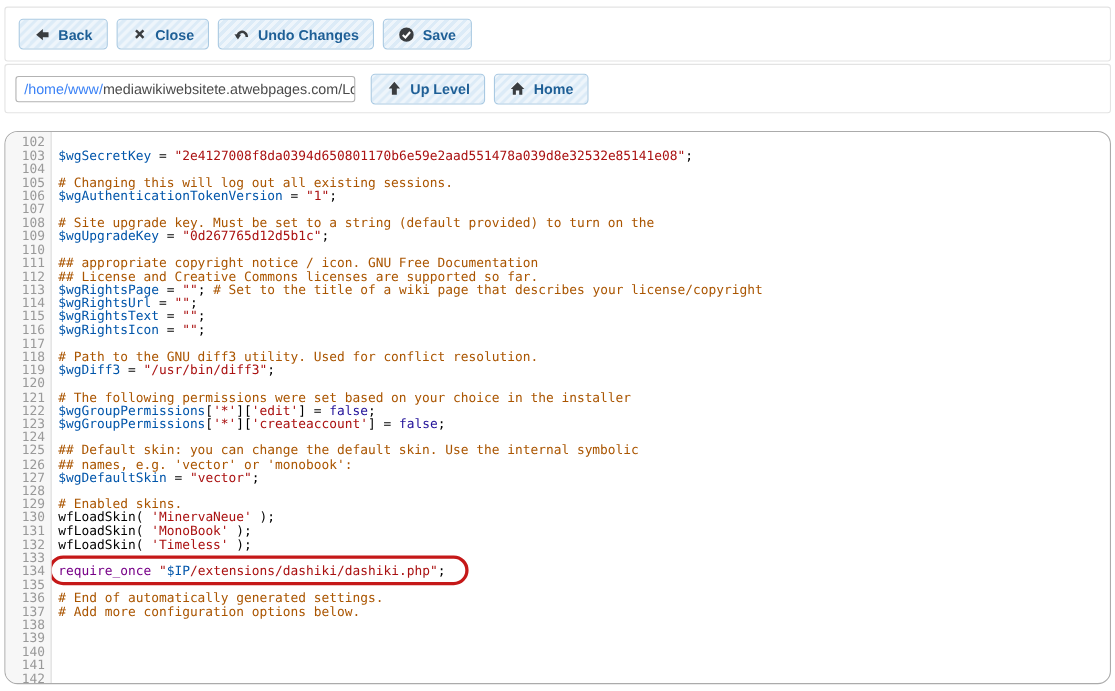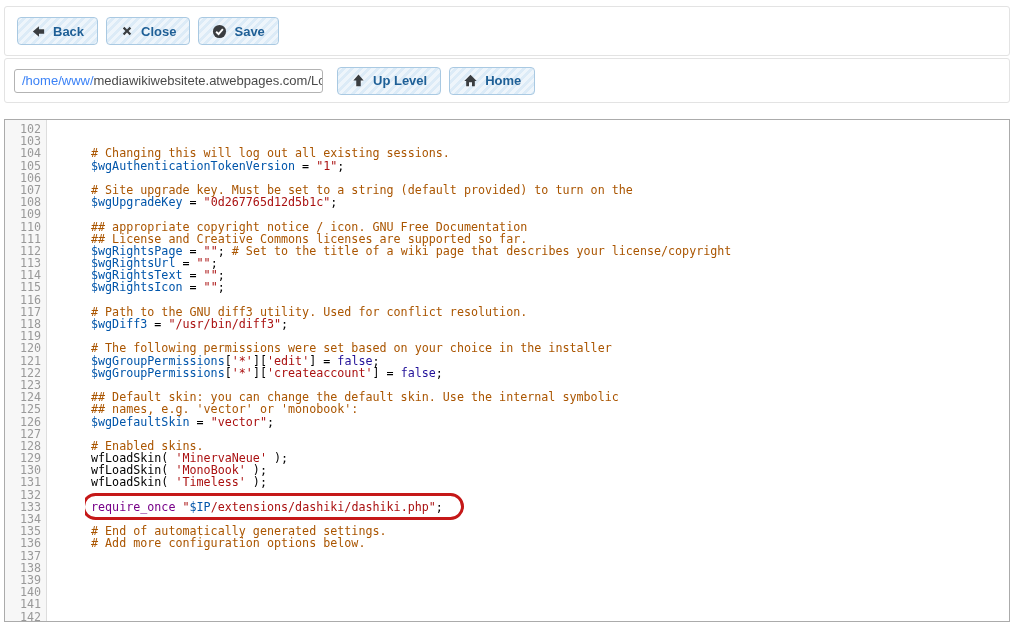--- a/index.html
+++ b/index.html
@@ -20,23 +20,23 @@
   }
   .btn svg { display:block; }
   .ic { display:inline-flex; }
   .pathfield {
     width:309px; height:24px; border:1px solid #b3b3b3; border-radius:3px; background:#fff;
     padding:0 7px; font-size:13px; line-height:22px; color:#4a4a4a;
     white-space:nowrap; overflow:hidden; margin-right:6px;
   }
   .pathfield .dim { color:#3b82f6; }
   #editor-panel {
-    margin:16px 4px 16px 4px; height:503px; border:1px solid #ababab; border-radius:0;
+    margin:16px 4px 16px 4px; height:503px; border:1px solid #ababab; border-radius:12px;
     display:flex; overflow:hidden;
-    font-family:"DejaVu Sans Mono", monospace; font-size:11.7px; line-height:12.2px;gap:38px;
+    font-family:"DejaVu Sans Mono", monospace; font-size:11.7px; line-height:12.2px;
   }
   .gutter {
     width:42px; background:#f7f7f7; border-right:1px solid #dddddd;
     color:#999999; text-align:right; padding:3px 5px 0 0; flex:none;
   }
   .code { flex:1; padding:3px 0 0 6px; position:relative; overflow:hidden; }
   .ln, .cl { height:12.2px; }
   .cl { white-space:pre; position:relative; color:#000; }
   .tok-v { color:#0055aa; }
   .tok-s { color:#aa1111; }
@@ -61,20 +61,29 @@
     </span>
     <span>Back</span>
   </button>
   <button class="btn">
     <span class="ic">
       <svg width="14" height="14" viewBox="0 0 16 16">
           <path d="M3.2 5 L5 3.2 L8 6.2 L11 3.2 L12.8 5 L9.8 8 L12.8 11 L11 12.8 L8 9.8 L5 12.8 L3.2 11 L6.2 8 Z" fill="#3a3d40"></path>
         </svg>
     </span>
     <span>Close</span>
+  </button>
+  <button class="btn">
+    <span class="ic">
+      <svg width="15" height="15" viewBox="0 0 16 16">
+          <path d="M4 10.5 C4 6.5 8 4 11 6 C12.6 7 13.2 8.6 13.2 10.2" fill="none" stroke="#3a3d40" stroke-width="2.4"></path>
+          <path d="M1.2 7.6 L4.6 12.6 L7.6 8.1 Z" fill="#3a3d40"></path>
+        </svg>
+    </span>
+    <span>Undo Changes</span>
   </button>
   <button class="btn">
     <span class="ic">
       <svg width="15" height="15" viewBox="0 0 16 16">
           <circle cx="8" cy="8" r="7" fill="#3a3d40"></circle>
           <path d="M4.4 8.3 L7 10.7 L11.6 5.4" fill="none" stroke="#ffffff" stroke-width="2"></path>
         </svg>
     </span>
     <span>Save</span>
   </button>
@@ -139,20 +148,21 @@
       <div class="ln">136</div>
       <div class="ln">137</div>
       <div class="ln">138</div>
       <div class="ln">139</div>
       <div class="ln">140</div>
       <div class="ln">141</div>
       <div class="ln">142</div>
     </div>
   <div class="code">
       <div class="cl">&nbsp;</div>
+      <div class="cl"><span class="tok-v">$wgSecretKey</span><span class="tok-p"> = </span><span class="tok-s">"2e4127008f8da0394d650801170b6e59e2aad551478a039d8e32532e85141e08"</span><span class="tok-p">;</span></div>
       <div class="cl">&nbsp;</div>
       <div class="cl"><span class="tok-c"># Changing this will log out all existing sessions.</span></div>
       <div class="cl"><span class="tok-v">$wgAuthenticationTokenVersion</span><span class="tok-p"> = </span><span class="tok-s">"1"</span><span class="tok-p">;</span></div>
       <div class="cl">&nbsp;</div>
       <div class="cl"><span class="tok-c"># Site upgrade key. Must be set to a string (default provided) to turn on the</span></div>
       <div class="cl"><span class="tok-v">$wgUpgradeKey</span><span class="tok-p"> = </span><span class="tok-s">"0d267765d12d5b1c"</span><span class="tok-p">;</span></div>
       <div class="cl">&nbsp;</div>
       <div class="cl"><span class="tok-c">## appropriate copyright notice / icon. GNU Free Documentation</span></div>
       <div class="cl"><span class="tok-c">## License and Creative Commons licenses are supported so far.</span></div>
       <div class="cl"><span class="tok-v">$wgRightsPage</span><span class="tok-p"> = </span><span class="tok-s">""</span><span class="tok-p">; </span><span class="tok-c"># Set to the title of a wiki page that describes your license/copyright</span></div>

